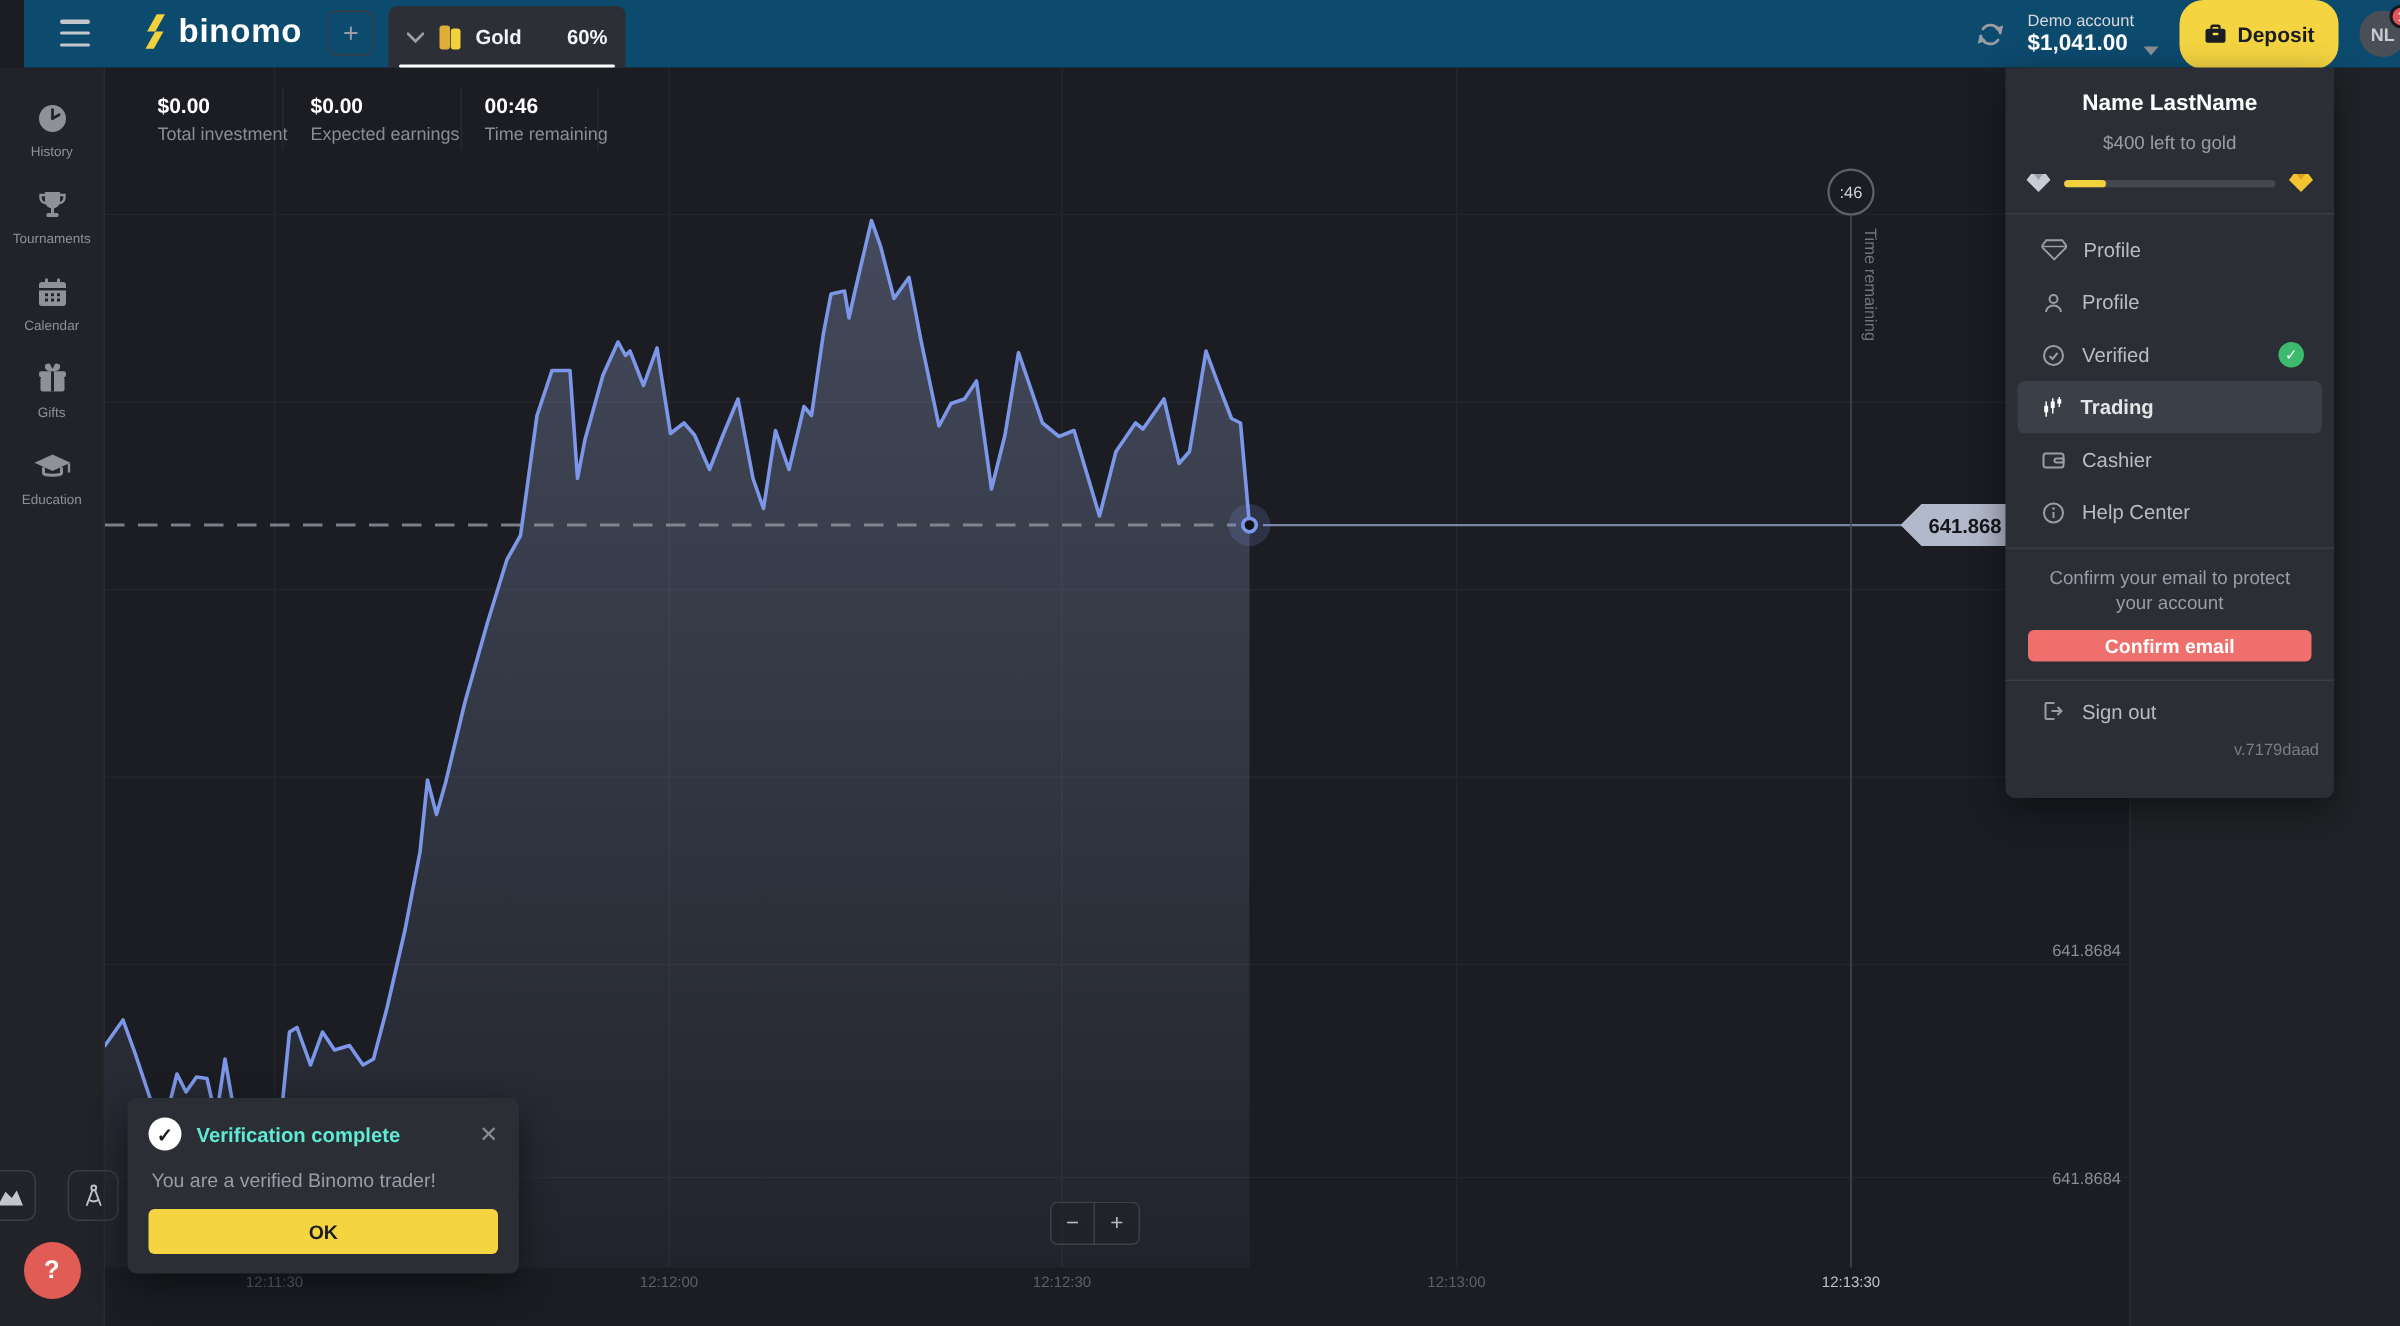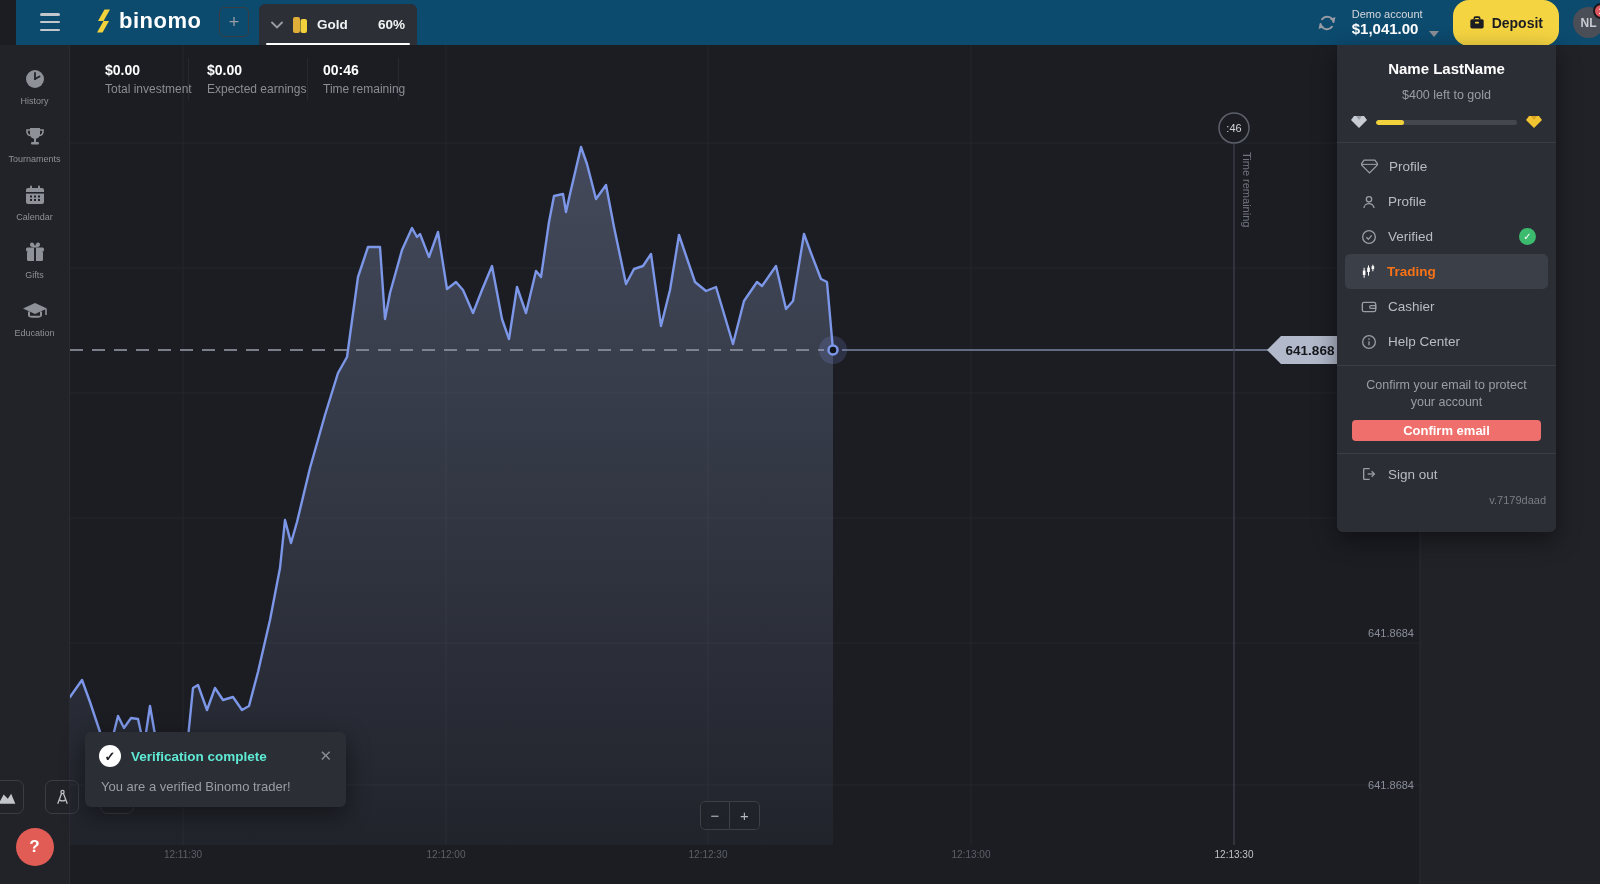--- a/index.html
+++ b/index.html
@@ -57,21 +57,21 @@
   .panel-name { color:#fff; font-size:15px; font-weight:bold; text-align:center; margin-top:15px; }
   .panel-sub { color:#9a9da5; font-size:12.5px; text-align:center; margin-top:11px; }
   .progress-row { display:flex; align-items:center; gap:9px; margin:13px 14px 13px; }
   .progress-track { flex:1; height:5px; background:#44474e; border-radius:3px; overflow:hidden; }
   .progress-fill { height:100%; background:#f2d23c; border-radius:3px; }
   .divider { height:1px; background:#3a3d44; }
   .menu { padding:6px 0; }
   .menu-row { height:35px; display:flex; align-items:center; gap:11px; padding:0 0 0 16px; margin:0 8px; border-radius:5px; cursor:pointer; }
   .menu-row .mlabel { color:#b9bcc3; font-size:13.5px; }
   .menu-row.active { background:#3b3f48; }
-  .menu-row.active .mlabel { color:#f97316; font-weight:bold; }
+  .menu-row.active .mlabel { color:#e5e5e5; font-weight:bold; }
   .vbadge { margin-left:auto; margin-right:12px; width:17px; height:17px; border-radius:50%; background:#3cba6e; color:#fff; font-size:10px; display:flex; align-items:center; justify-content:center; }
   .confirm-note { color:#9a9da5; font-size:12.5px; text-align:center; line-height:1.32; padding:11px 20px 0; }
   .confirm-btn { display:block; width:calc(100% - 30px); margin:10px 15px 12px; height:21px; background:#ee6f6b; border:none; border-radius:4px; color:#fff; font-size:13px; font-weight:bold; cursor:pointer; }
   .signout-row { height:40px; display:flex; align-items:center; gap:11px; padding-left:24px; cursor:pointer; }
   .signout-row .mlabel { color:#b9bcc3; font-size:13.5px; }
   .version { color:#7a7d85; font-size:11px; text-align:right; padding-right:10px; }
 
   
   .toast { position:absolute; left:85px; top:732px; width:261px; background:#2b2e35; border-radius:6px; box-shadow:0 8px 24px rgba(0,0,0,.45); z-index:30; padding:13px 14px 13px; }
   .toast-head { display:flex; align-items:center; gap:10px; }
@@ -384,13 +384,14 @@
   <div class="version">v.7179daad</div>
 </div>
 
 <div class="toast">
   <div class="toast-head">
     <div class="toast-check">✓</div>
     <div class="toast-title">Verification complete</div>
     <button class="toast-close">✕</button>
   </div>
   <div class="toast-body">You are a verified Binomo trader!</div>
+  <button class="toast-ok">OK</button>
 </div>
 
 </body></html>

